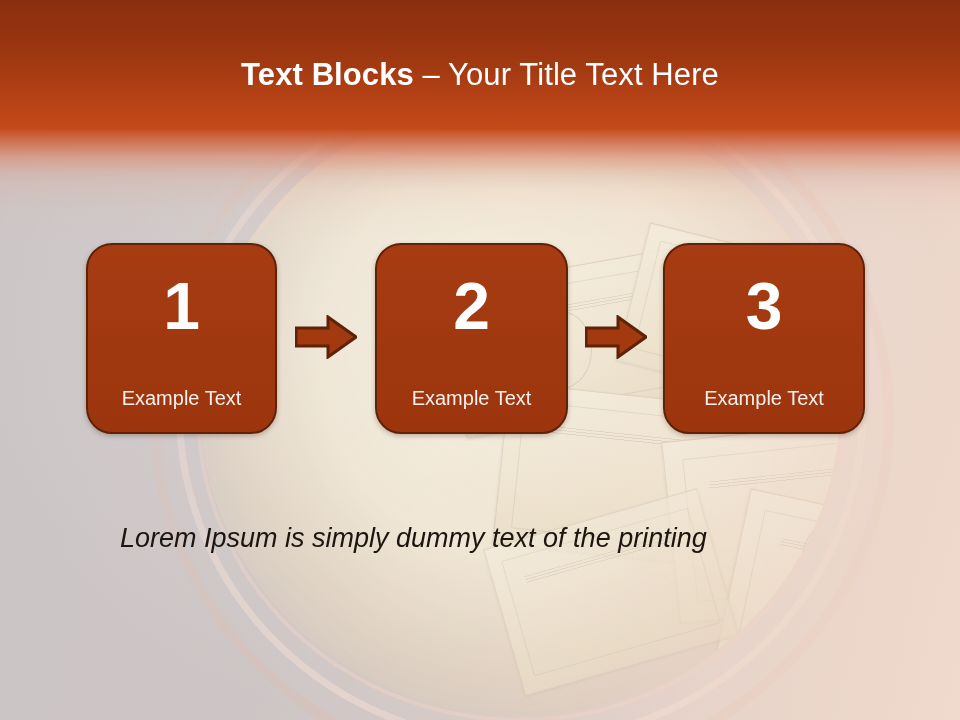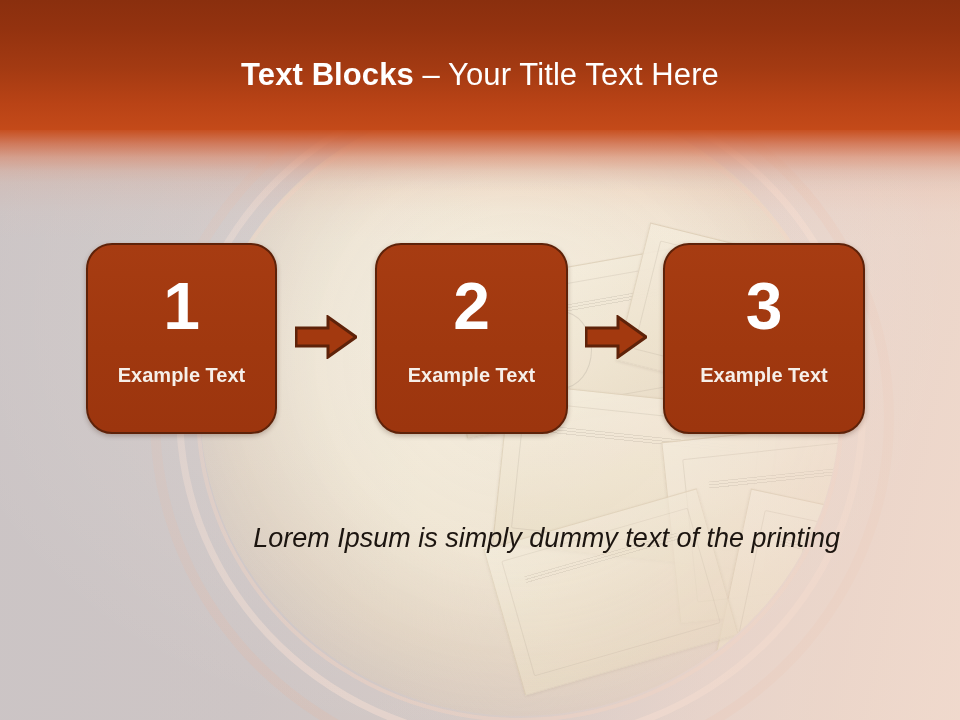--- a/index.html
+++ b/index.html
@@ -227,44 +227,44 @@
     left: 0; right: 0;
     top: 26px;
     font-size: 66px;
     line-height: 70px;
     font-weight: bold;
     color: #ffffff;
   }
   .step-label {
     position: absolute;
     left: 0; right: 0;
-    top: 118px;
+    top: 141px;
     font-size: 20px;
     line-height: 24px;
-    font-weight: bold;
+    font-weight: normal;
     color: #f6efe9;
   }
 
   
   .arrow {
     position: absolute;
     top: 315px;
     width: 62px;
     height: 44px;
   }
   #arrow-1 { left: 295px; }
   #arrow-2 { left: 585px; }
 
   
   .caption {
     position: absolute;
     left: 120px;
     top: 518px;
     width: 720px;
-    text-align: right;
+    text-align: left;
     font-style: italic;
     font-size: 27px;
     line-height: 40px;
     color: #1c1510;
   }
 </style>
 </head>
 <body>
 
 <div id="slide">

